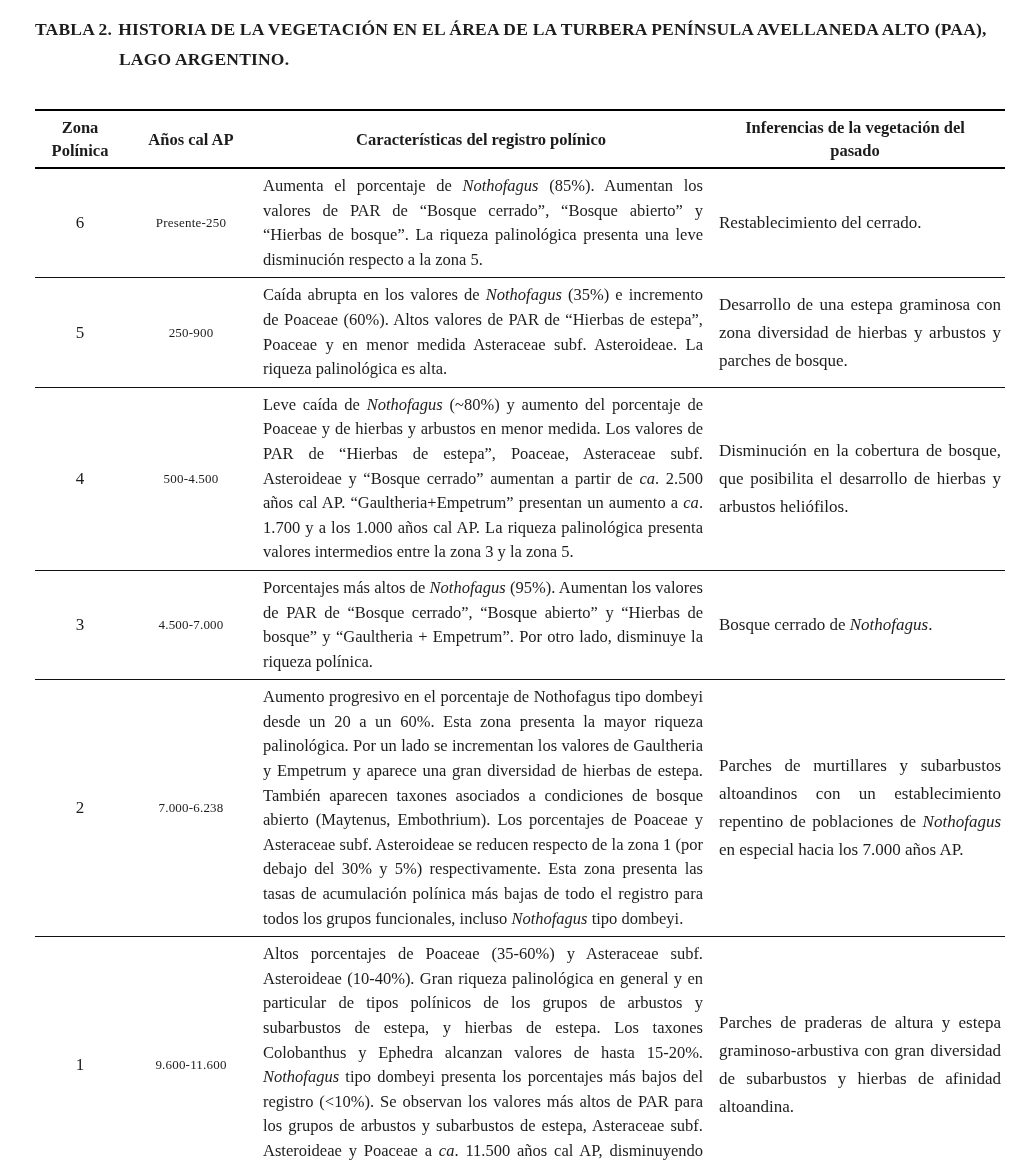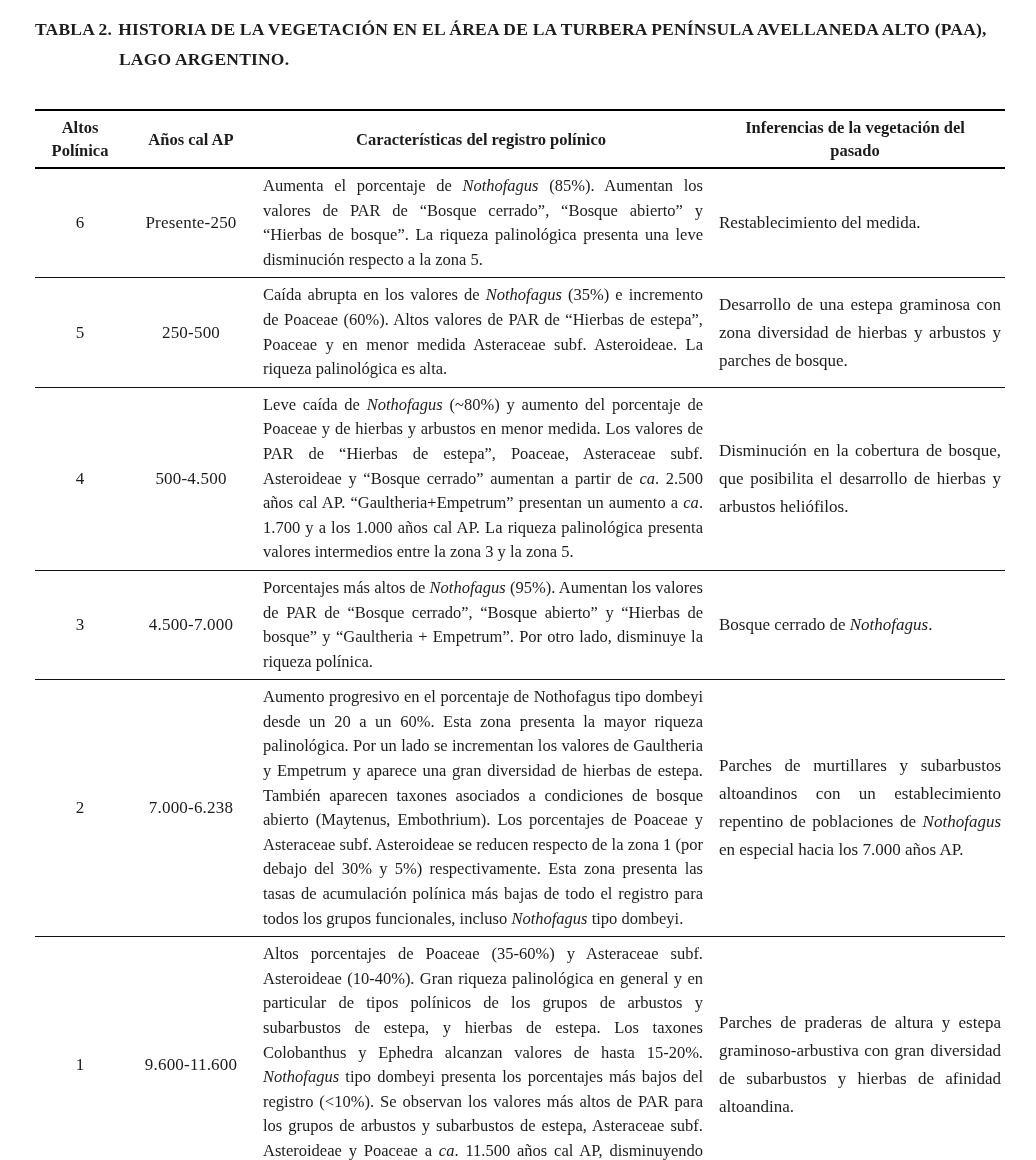--- a/index.html
+++ b/index.html
@@ -55,21 +55,21 @@
     font-size: 16.5px;
     margin-top: 36px;
   }
   tbody tr:last-child td { border-bottom: 2.5px solid #000; }
   td.zone-cell {
     text-align: center;
     font-size: 17px;
   }
   td.years-cell {
     text-align: center;
-    font-size: 17px;
+    font-size: 13px;
     letter-spacing: 0.2px;
   }
   td.char-cell {
     text-align: justify;
     line-height: 24.6px;
     padding: 5px 2px 5px 6px;
   }
   td.inf-cell {
     text-align: justify;
     font-size: 17px;
@@ -93,36 +93,36 @@
 
   <table class="veg-table">
     <colgroup>
       <col class="c-zone">
         <col class="c-years">
         <col class="c-char">
         <col class="c-inf">
     </colgroup>
     <thead>
       <tr>
-        <th>Altos Polínica</th>
+        <th>Zona Polínica</th>
         <th>Años cal AP</th>
         <th>Características del registro polínico</th>
         <th class="h-inf">Inferencias de la vegetación del pasado</th>
       </tr>
     </thead>
     <tbody>
       <tr class="r6">
         <td class="zone-cell">6</td>
         <td class="years-cell">Presente-250</td>
         <td class="char-cell">Aumenta el porcentaje de <i>Nothofagus</i> (85%). Aumentan los valores de PAR de “Bosque cerrado”, “Bosque abierto” y “Hierbas de bosque”. La riqueza palinológica presenta una leve disminución respecto a la zona 5.</td>
-        <td class="inf-cell">Restablecimiento del medida.</td>
+        <td class="inf-cell">Restablecimiento del cerrado.</td>
       </tr>
       <tr class="r5">
         <td class="zone-cell">5</td>
-        <td class="years-cell">250-500</td>
+        <td class="years-cell">250-900</td>
         <td class="char-cell">Caída abrupta en los valores de <i>Nothofagus</i> (35%) e incremento de Poaceae (60%). Altos valores de PAR de “Hierbas de estepa”, Poaceae y en menor medida Asteraceae subf. Asteroideae. La riqueza palinológica es alta.</td>
         <td class="inf-cell">Desarrollo de una estepa graminosa con zona diversidad de hierbas y arbustos y parches de bosque.</td>
       </tr>
       <tr class="r4">
         <td class="zone-cell">4</td>
         <td class="years-cell">500-4.500</td>
         <td class="char-cell">Leve caída de <i>Nothofagus</i> (~80%) y aumento del porcentaje de Poaceae y de hierbas y arbustos en menor medida. Los valores de PAR de “Hierbas de estepa”, Poaceae, Asteraceae subf. Asteroideae y “Bosque cerrado” aumentan a partir de <i>ca</i>. 2.500 años cal AP. “Gaultheria+Empetrum” presentan un aumento a <i>ca</i>. 1.700 y a los 1.000 años cal AP. La riqueza palinológica presenta valores intermedios entre la zona 3 y la zona 5.</td>
         <td class="inf-cell">Disminución en la cobertura de bosque, que posibilita el desarrollo de hierbas y arbustos heliófilos.</td>
       </tr>
       <tr class="r3">

